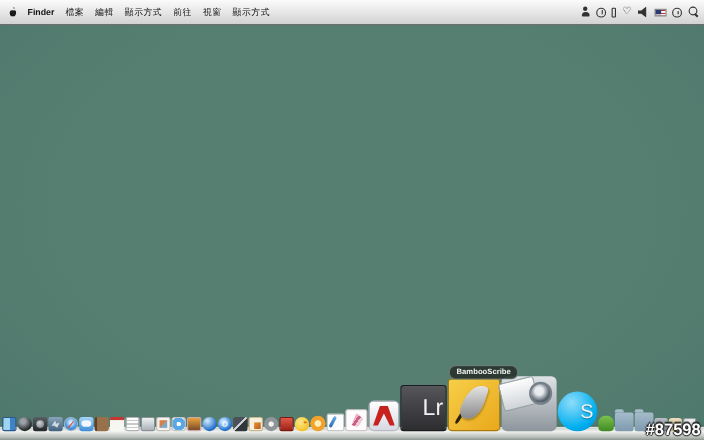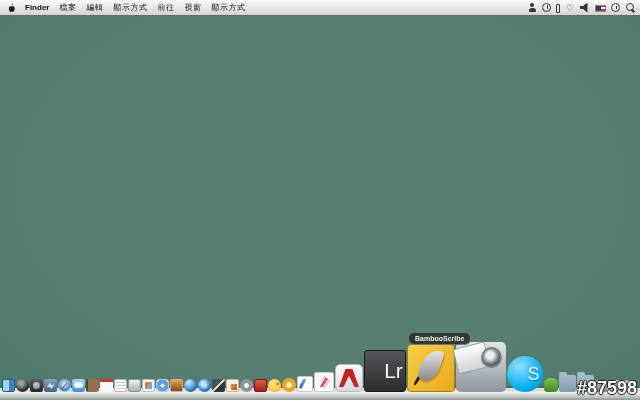--- a/index.html
+++ b/index.html
@@ -5,21 +5,21 @@
   * { margin:0; padding:0; box-sizing:border-box; }
   html,body { width:640px; height:400px; overflow:hidden; }
   body {
     font-family:"Liberation Sans","DejaVu Sans",sans-serif;
     position:relative;
     background:#547f72;
   }
 
   
   .menubar {
-    position:absolute; top:0; left:0; width:640px; height:16px;
+    position:absolute; top:0; left:0; width:640px; height:23px;
     background:linear-gradient(#fbfbfb,#e9e9e9 45%,#d2d2d2);
     border-bottom:1px solid #6a6a6a;
     display:flex; align-items:center;
     font-size:8px; color:#111;
     z-index:30;
   }
   .apple-wrap { margin-left:7px; margin-right:9px; display:flex; align-items:center; }
   .menubar .appname { font-weight:bold; margin-right:10px; }
   .menu-item { margin-right:10px; letter-spacing:.5px; cursor:default; white-space:nowrap; }
   .status-tray { margin-left:auto; margin-right:5px; display:flex; align-items:center; gap:5px; }
@@ -125,21 +125,21 @@
   .icon-trash{ background:linear-gradient(#f4f4f4,#bfc4c8); border-radius:2px 2px 3px 3px; border:1px solid #9aa0a4; }
 
   
   .tooltip { position:absolute; left:408px; top:332px; z-index:20;
      background:rgba(40,52,46,.92); color:#f0f2ef; font-size:7px; font-weight:bold;
      padding:2px 6px; border-radius:6px; border:1px solid rgba(220,230,220,.35);
      white-space:nowrap; }
 
   
   .watermark { position:absolute; right:3px; bottom:1px; z-index:40;
-     color:#ffffff; font-size:18px; font-weight:bold; letter-spacing:0;
+     color:#ffffff; font-size:15px; font-weight:bold; letter-spacing:0;
      text-shadow:-1px 0 1px #222,1px 0 1px #222,0 -1px 1px #222,0 1px 1px #222; }
 </style>
 </head>
 <body>
 
 <div class="menubar">
   <span class="apple-wrap">
     <svg width="9" height="10" viewBox="0 0 9 10">
       <path fill="#1a1a1a" d="M5.6.3c-.5.6-.4 1.4.2 1.9.5-.6.4-1.5-.2-1.9zM7.4 3.9c-.6-.7-1.4-.8-2-.6-.4.2-.7.2-1.1 0-.7-.2-1.5 0-2 .7-.9 1.3-.5 3.5.6 4.6.4.4.8.4 1.2.2.4-.1.7-.1 1.1 0 .5.2.9.2 1.3-.2 1-1.1 1.5-3 .9-4.7z"></path>
     </svg>

